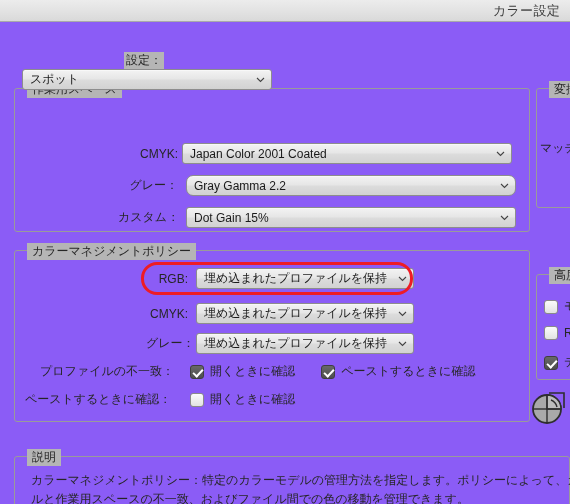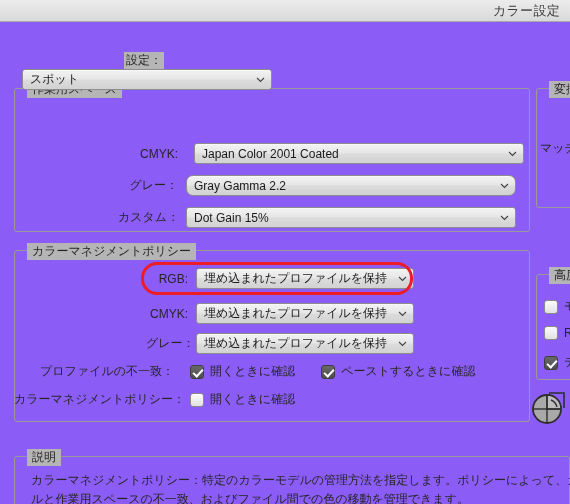--- a/index.html
+++ b/index.html
@@ -239,21 +239,21 @@
       </div>
     </div>
 
     <div class="groupbox" style="left:14px; top:66px; width:516px; height:144px;">
       <span class="gb-title">作業用スペース</span>
     </div>
 
 
     <div class="field-row" style="left:118px; top:121px;">
       <span class="flabel" style="width:60px;">CMYK:</span>
-      <div class="popup" style="width:330px; margin-left:16px;">
+      <div class="popup" style="width:330px; margin-left:4px;">
         <span>Japan Color 2001 Coated</span>
         <span class="chev">
           <svg width="9" height="9" viewBox="0 0 9 9">
               <path d="M1 3 L4.5 6.4 L8 3" fill="none" stroke="#444" stroke-width="1.1"></path>
             </svg>
         </span>
       </div>
     </div>
 
     <div class="field-row" style="left:118px; top:153px;">
@@ -324,21 +324,21 @@
 
     <div class="cbrow" style="left:32px; top:341px;">
       <span class="cblabel-lead" style="width:150px;">プロファイルの不一致：</span>
       <span class="checkbox checked"></span>
       <span class="cbtext">開くときに確認</span>
       <span class="checkbox checked" style="margin-left:26px;"></span>
       <span class="cbtext">ペーストするときに確認</span>
     </div>
 
     <div class="cbrow" style="left:14px; top:369px;">
-      <span class="cblabel-lead" style="width:168px;">カラーマネジメントポリシー：</span>
+      <span class="cblabel-lead" style="width:168px;">ペーストするときに確認：</span>
       <span class="checkbox"></span>
       <span class="cbtext">開くときに確認</span>
     </div>
 
     <div class="groupbox" style="left:14px; top:434px; width:556px; height:80px;">
       <span class="gb-title">説明</span>
       <div class="desc-text">カラーマネジメントポリシー：特定のカラーモデルの管理方法を指定します。ポリシーによって、カラファイルと作業用スペースの不一致、およびファイル間での色の移動を管理できます。</div>
     </div>
 
     <div class="right-panel">

